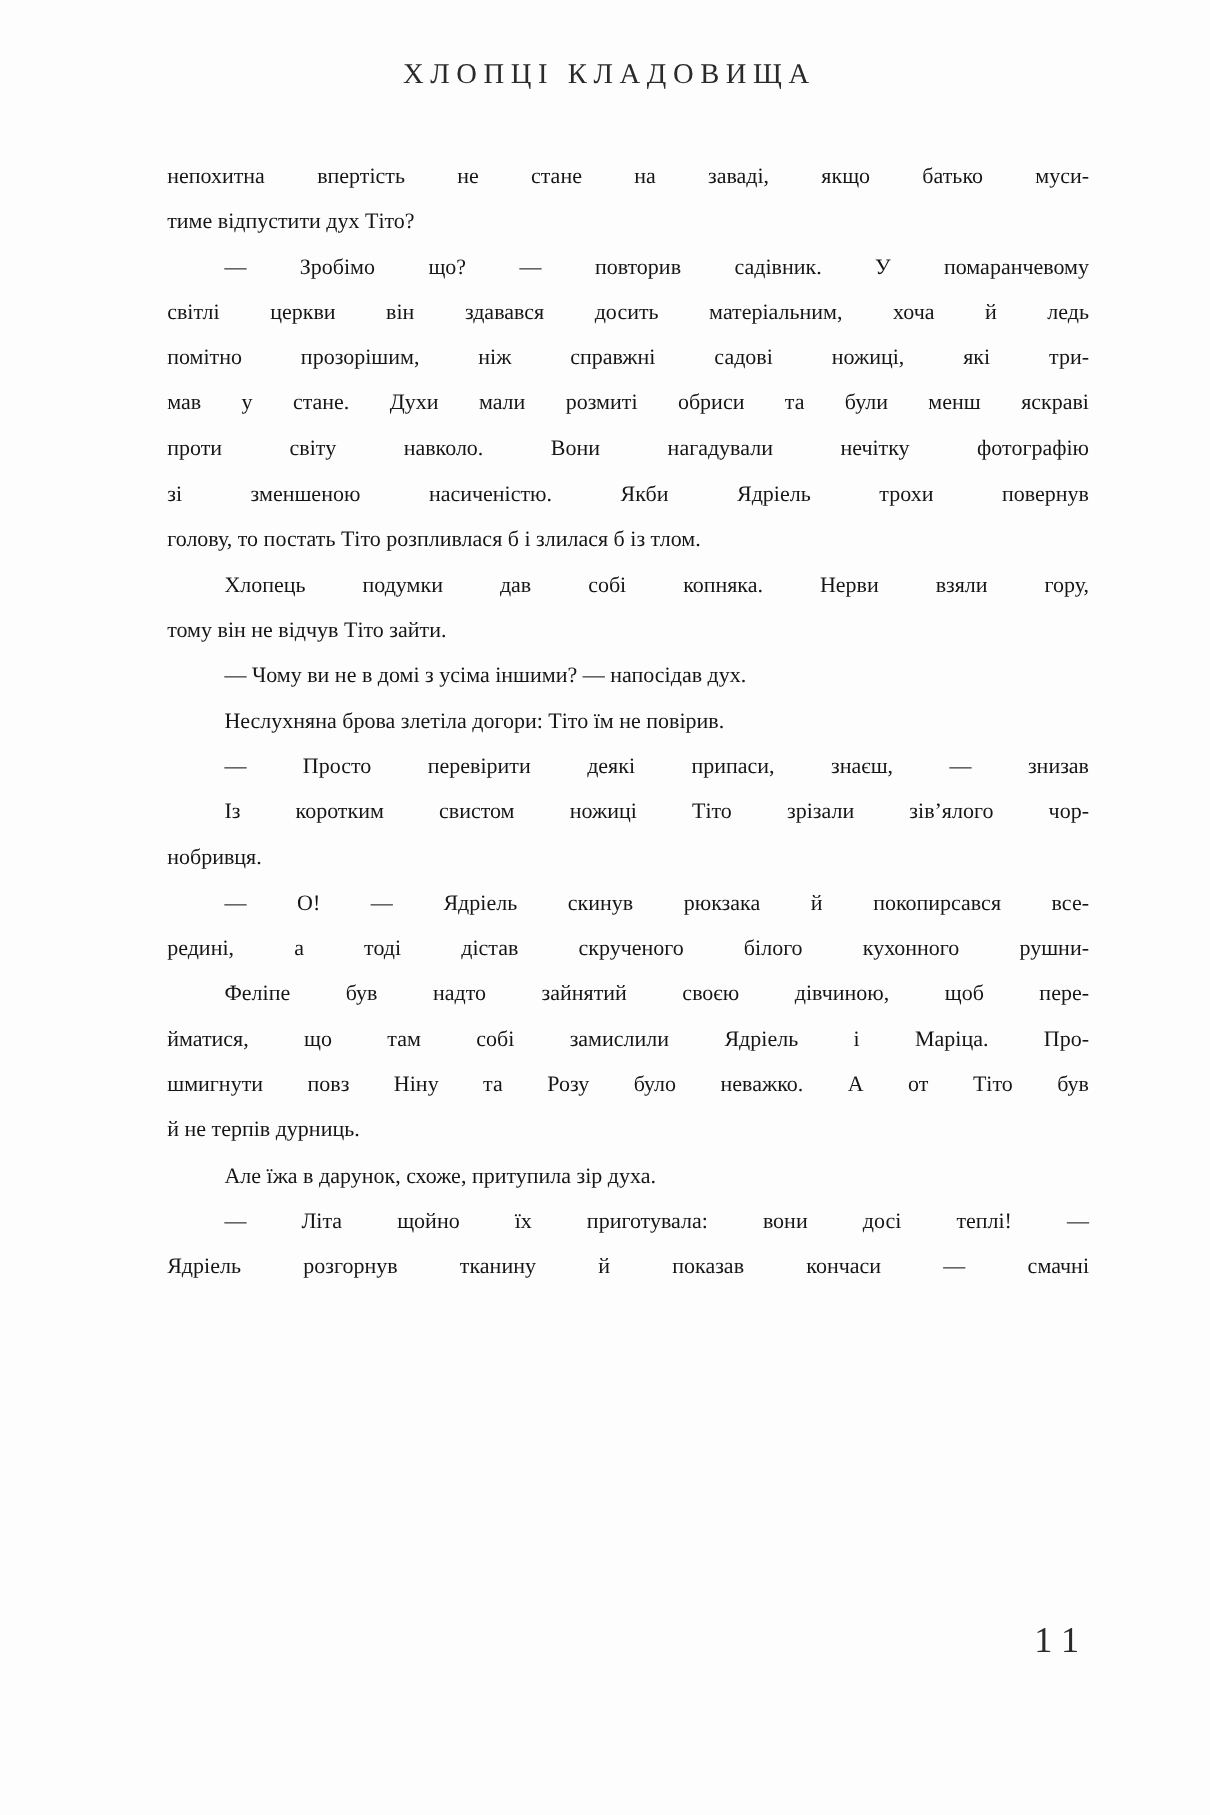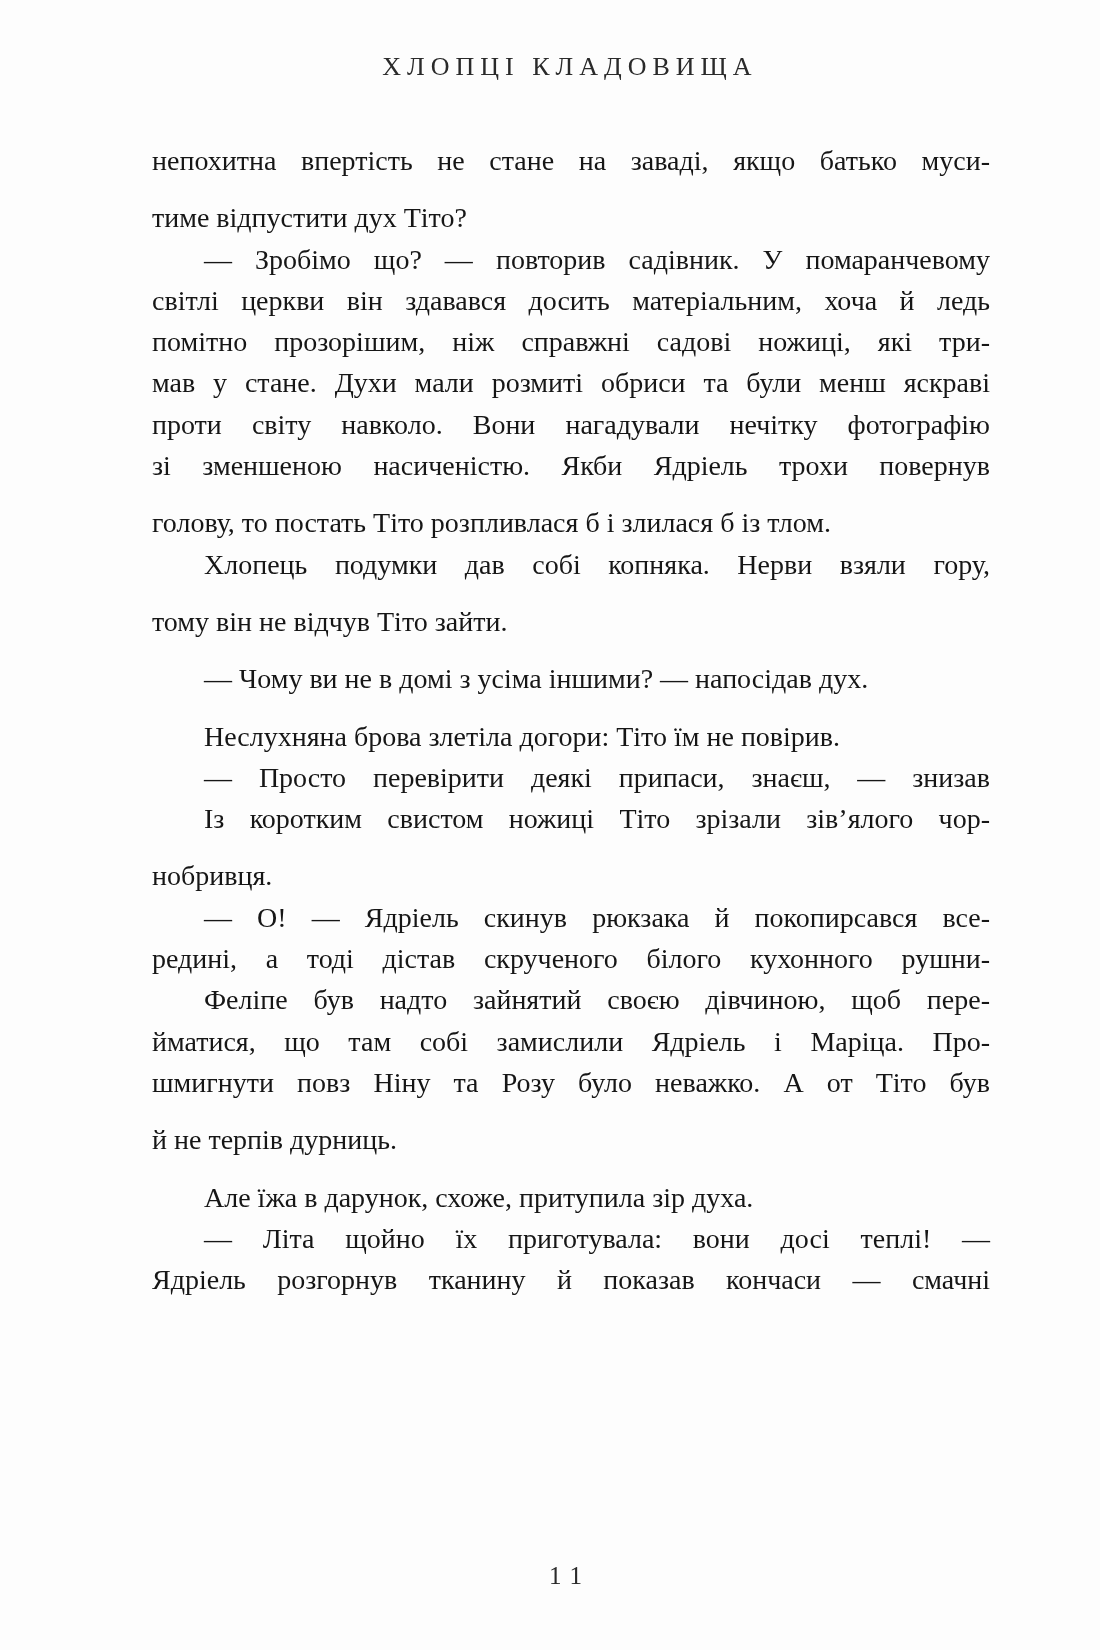--- a/index.html
+++ b/index.html
@@ -15,21 +15,21 @@
   .page {
     position: relative;
     width: 1100px;
     height: 1650px;
     background: #fdfdfd;
     overflow: hidden;
   }
   .running-header {
     position: absolute;
     top: 52px;
-    left: 150px;
+    left: 134px;
     width: 840px;
     text-align: center;
     font-family: "Liberation Serif", serif;
     font-size: 26px;
     font-weight: 400;
     letter-spacing: 6px;
     color: #2a2a2a;
     white-space: nowrap;
   }
   .text-block {
@@ -37,41 +37,40 @@
     top: 140px;
     left: 152px;
     width: 838px;
     color: #161616;
   }
   .paragraph {
     margin: 0;
     padding: 0;
   }
   .line {
-    font-size: 28px;
+    font-size: 20px;
     line-height: 41.3px;
     text-align: justify;
     text-align-last: justify;
     color: #161616;
   }
   .line.indent {
     text-indent: 52px;
   }
   .line.para-end {
     text-align-last: left;
-    margin-top: 16px;
   }
   .folio {
     position: absolute;
-    top: 1562px;
+    top: 1474px;
     left: 150px;
     width: 840px;
-    text-align: center;
+    text-align: right;
     font-family: "Liberation Serif", serif;
-    font-size: 25px;
+    font-size: 33px;
     font-weight: 400;
     letter-spacing: 9px;
     color: #2a2a2a;
   }
 </style>
 </head>
 <body>
 
 <div class="page">
   <div class="running-header">ХЛОПЦІ КЛАДОВИЩА</div>

